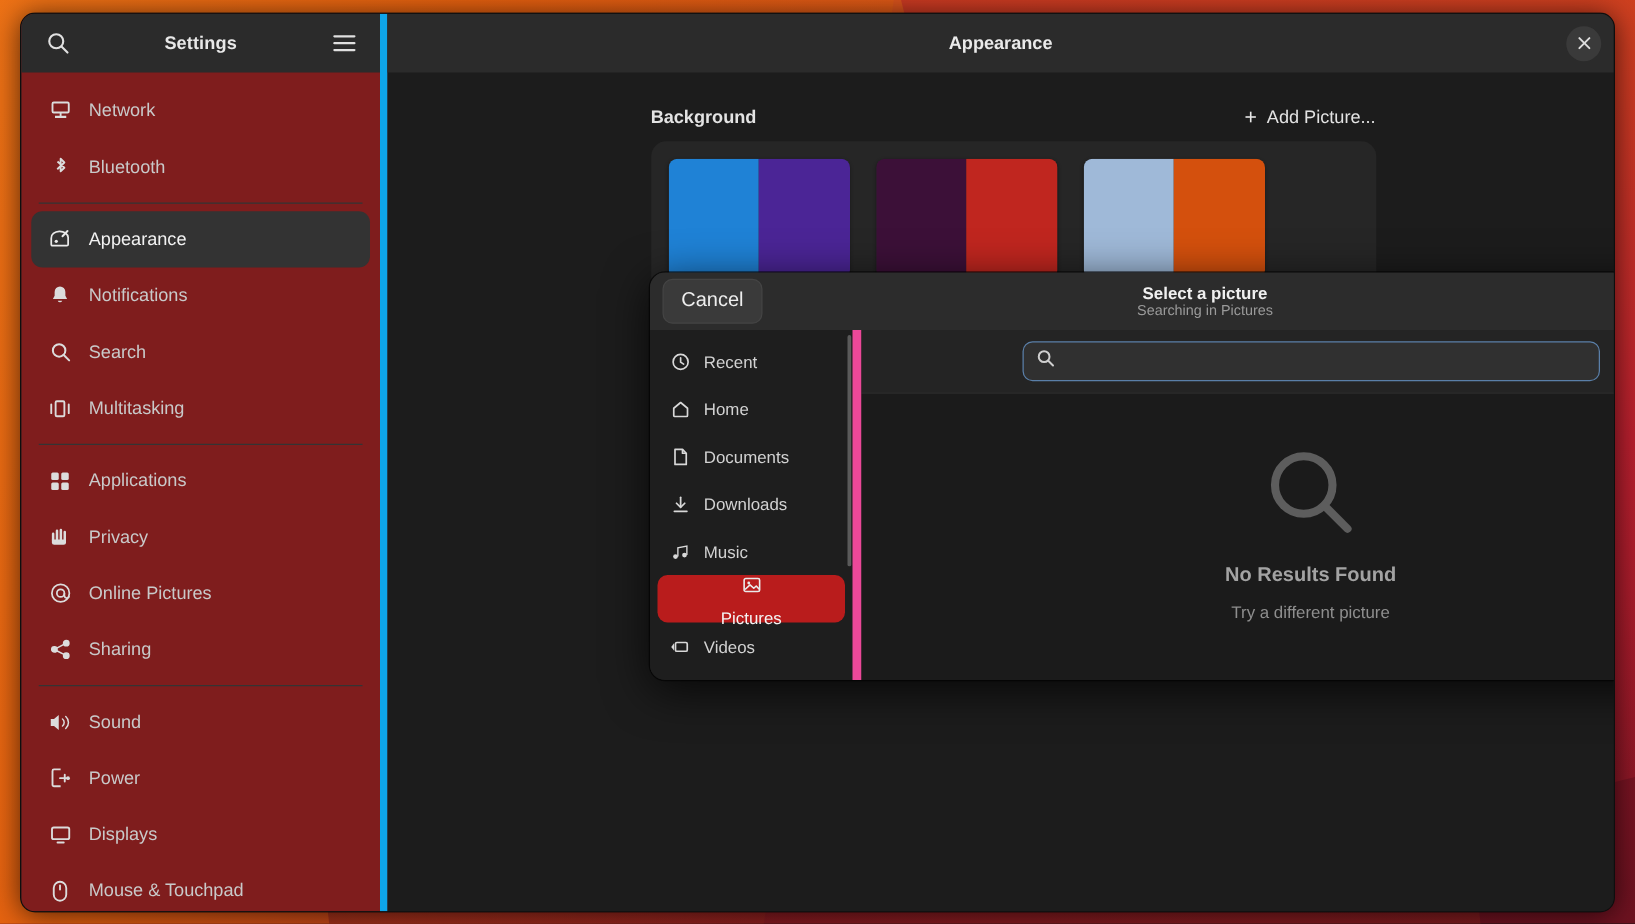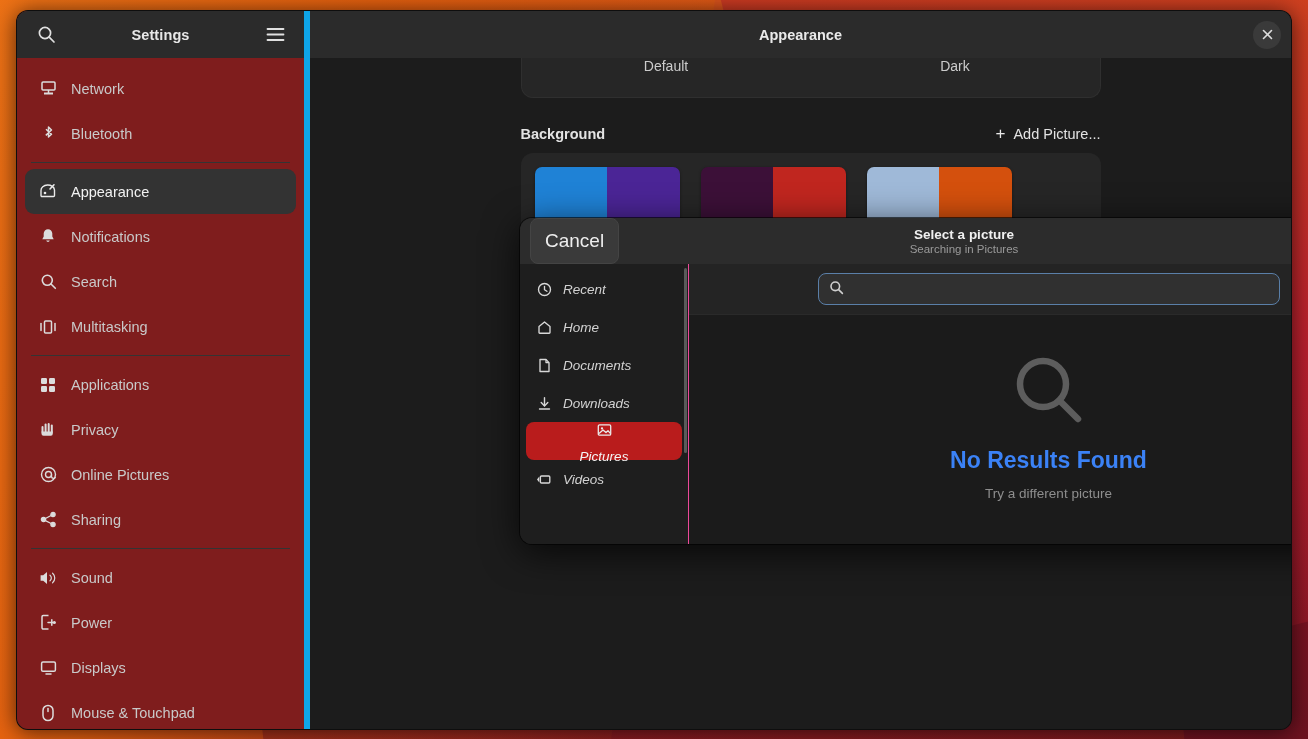--- a/index.html
+++ b/index.html
@@ -200,38 +200,37 @@
     position: relative;
   }
   #fc-title-wrap {
     position: absolute; left: 0; right: 0;
     text-align: center;
     pointer-events: none;
   }
   #fc-title { font-size: 13.5px; font-weight: bold; color: #f0f0f0; }
   #fc-subtitle { font-size: 11.5px; color: #9a9a9a; margin-top: 1px; }
   .fc-btn {
-    height: 46px; padding: 0 14px;
+    height: 36px; padding: 0 14px;
     border-radius: 8px;
     display: flex; align-items: center;
-    font-size: 19px;
+    font-size: 16px;
     cursor: pointer;
     z-index: 2;
     background: #3a3a3a;
     color: #eeeeee;
     border: 1px solid #444;
   }
   #fc-body { flex: 1; display: flex; min-height: 0; }
   #fc-sidebar {
     width: 169px; min-width: 169px;
     background: #1e1e1e;
     padding: 6px 6px 0 6px;
     position: relative;
-    border-right: 1px solid #ec4899;
-    font-style: italic;
+    border-right: 7px solid #ec4899;
   }
   #fc-sidebar-scrollbar {
     position: absolute; right: 1px; top: 4px;
     width: 3px; height: 185px;
     background: #5a5a5a; border-radius: 2px;
   }
   .fc-place {
     height: 38px;
     display: flex; align-items: center; gap: 11px;
     padding: 0 10px;
@@ -272,21 +271,21 @@
   }
   #fc-search-entry input::placeholder { color: #888; }
   #fc-empty {
     flex: 1;
     display: flex; flex-direction: column;
     align-items: center; justify-content: center;
     gap: 0;
     padding-bottom: 6px;
   }
   #fc-empty .big-ico { color: #5d5d5d; margin-bottom: 16px; }
-  #fc-empty .e-title { font-size: 23px; font-weight: bold; color: #3b82f6; }
+  #fc-empty .e-title { font-size: 16px; font-weight: bold; color: #a3a3a3; }
   #fc-empty .e-sub { font-size: 13.5px; color: #8e8e8e; margin-top: 12px; }
 </style>
 </head>
 <body>
 
 <div id="desktop">
   <div class="wv1"></div>
   <div class="wv2"></div>
   <div class="wv3"></div>
 </div>
@@ -473,28 +472,20 @@
         <svg width="11" height="11" viewBox="0 0 11 11" stroke="#dcdcdc" stroke-width="1.6" stroke-linecap="round">
           <line x1="1.5" y1="1.5" x2="9.5" y2="9.5"></line>
             <line x1="9.5" y1="1.5" x2="1.5" y2="9.5"></line>
         </svg>
       </div>
     </div>
 
     <div id="content-scroll">
       <div id="content-inner">
 
-        <div class="style-card">
-          <div class="style-opt">
-            <span>Default</span>
-          </div>
-          <div class="style-opt">
-            <span>Dark</span>
-          </div>
-        </div>
 
         <div class="section-head">
           <div class="sh-label">Background</div>
           <div class="add-pic">
             <span class="plus">+</span>
             <span>Add Picture...</span>
           </div>
         </div>
 
         <div class="wall-card" id="wall-grid">
@@ -577,20 +568,30 @@
           </div>
           <div class="fc-place">
             <span class="fp-ico">
               <svg width="15" height="15" viewBox="0 0 15 15" fill="none" stroke="#d8d8d8" stroke-width="1.4" stroke-linecap="round">
                 <line x1="7.5" y1="1.8" x2="7.5" y2="9.6"></line>
                   <path d="M4.2 6.6 L7.5 9.9 L10.8 6.6"></path>
                   <line x1="2.5" y1="13" x2="12.5" y2="13"></line>
               </svg>
             </span>
             <span>Downloads</span>
+          </div>
+          <div class="fc-place">
+            <span class="fp-ico">
+              <svg width="15" height="15" viewBox="0 0 15 15" fill="#d8d8d8" stroke="#d8d8d8" stroke-width="1.1">
+                <circle cx="3.4" cy="11.2" r="1.9" stroke="none"></circle>
+                  <circle cx="10.6" cy="10" r="1.9" stroke="none"></circle>
+                <path d="M5.3 11.2V4.2l7.2-1.3v7.1" fill="none"></path>
+              </svg>
+            </span>
+            <span>Music</span>
           </div>
           <div class="fc-place selected">
             <span class="fp-ico">
               <svg width="15" height="14" viewBox="0 0 15 14" fill="none" stroke="#eaeaea" stroke-width="1.3">
                 <rect x="1.3" y="1.8" width="12.4" height="10.4" rx="1.3"></rect>
                 <circle cx="5" cy="5.4" r="1.15" fill="#eaeaea" stroke="none"></circle>
                 <path d="M2 10.6 L6 6.9 L9 9.6 L11 7.8 L13.4 10.4" stroke-linejoin="round"></path>
               </svg>
             </span>
             <span>Pictures</span>

